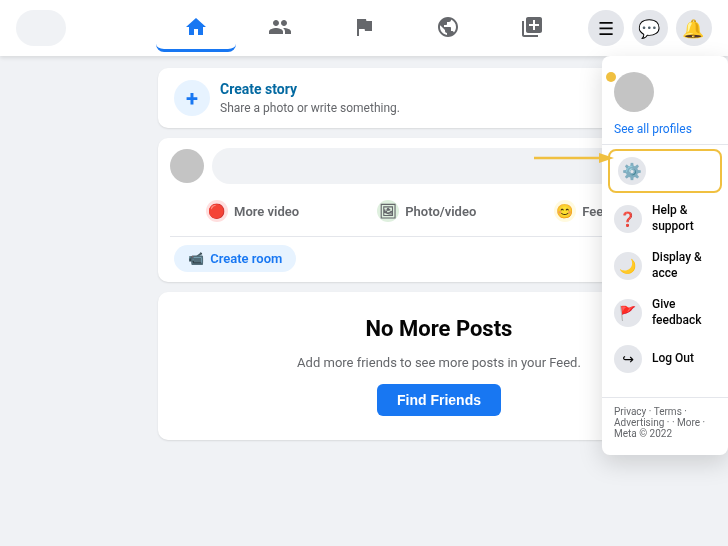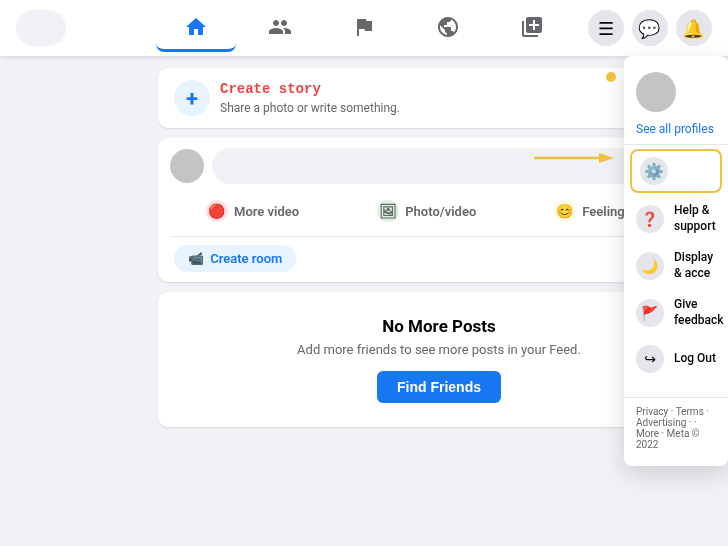--- a/index.html
+++ b/index.html
@@ -127,22 +127,21 @@
       align-items: center;
       justify-content: center;
       color: #1877f2;
       font-size: 22px;
       font-weight: bold;
       flex-shrink: 0;
     }
     .create-story-text strong {
       display: block;
       font-size: 14px;
-      color: #ef4444;
-      font-family: Liberation Mono, monospace;
+      color: #0369a1;
     }
     .create-story-text span {
       font-size: 12px;
       color: #65676b;
     }
 
     
     .post-composer {
       background: #fff;
       border-radius: 10px;
@@ -214,44 +213,44 @@
 
     
     .no-more-posts {
       background: #fff;
       border-radius: 10px;
       padding: 24px 16px;
       text-align: center;
       box-shadow: 0 1px 2px rgba(0,0,0,0.1);
     }
     .no-more-posts h3 {
-      font-size: 17px;
+      font-size: 22px;
       font-weight: 700;
       color: #050505;
-      margin-bottom: 6px;
+      margin-bottom: 14px;
     }
     .no-more-posts p {
       font-size: 13px;
       color: #65676b;
       margin-bottom: 14px;
     }
     .find-friends-btn {
       background: #1877f2;
       color: #fff;
       border: none;
       border-radius: 6px;
       padding: 8px 20px;
       font-size: 14px;
       font-weight: 700;
       cursor: pointer;
     }
 
     
     .dropdown-menu {
-      width: 104px;
+      width: 126px;
       background: #fff;
       box-shadow: 0 8px 24px rgba(0,0,0,0.15);
       border-radius: 8px;
       position: absolute;
       right: 0;
       top: 56px;
       z-index: 100;
       padding: 8px 0;
     }
     .dropdown-header {

